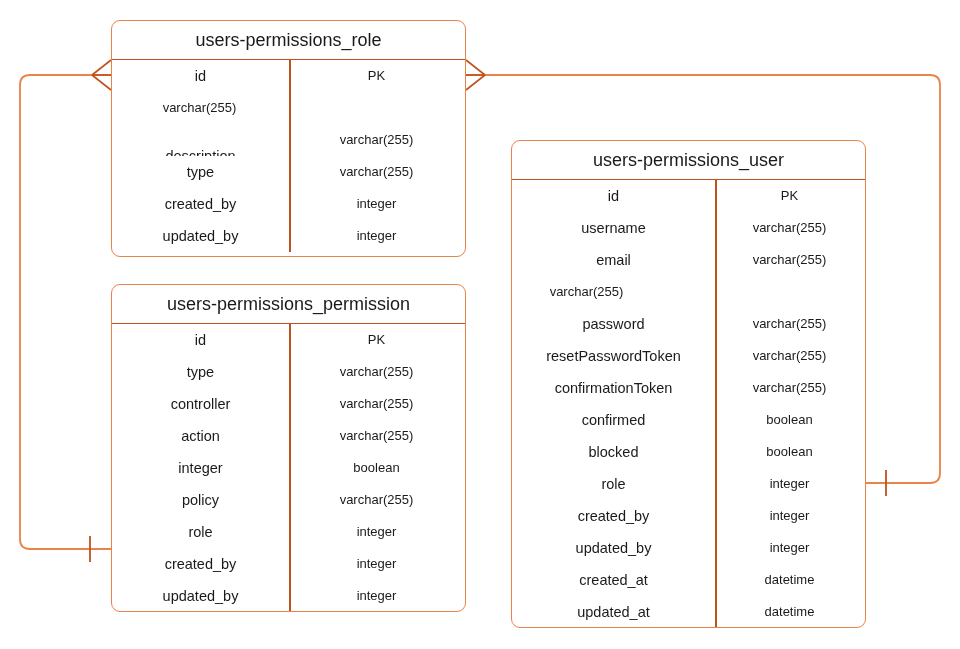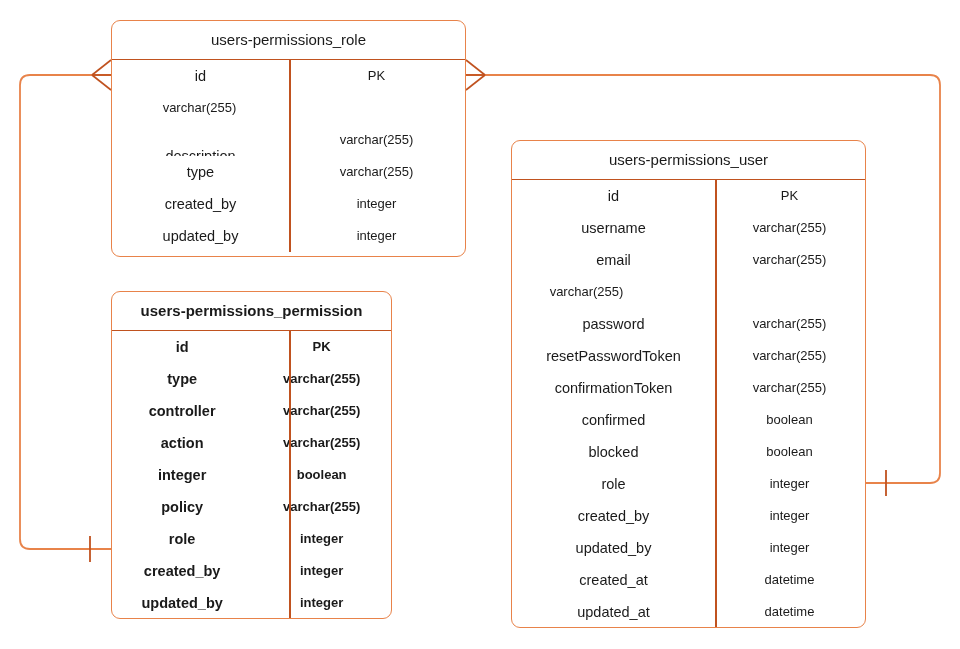--- a/index.html
+++ b/index.html
@@ -18,21 +18,21 @@
   .er-table {
     position: absolute;
     box-sizing: border-box;
     border: 1.6px solid #e8834a;
     border-radius: 9px;
     background: #ffffff;
     overflow: hidden;
   }
   .er-title {
     text-align: center;
-    font-size: 15px;
+    font-size: 18px;
     color: #1a1a1a;
     line-height: 38px;
     height: 38px;
     border-bottom: 1.6px solid #c0521f;
     white-space: nowrap;
   }
   .er-body {
     position: relative;
   }
   .er-col-divider {
@@ -125,21 +125,21 @@
         <div class="er-cell-name" style="width: 177px;">created_by</div>
         <div class="er-cell-type" style="width: 175px;">integer</div>
       </div>
       <div class="er-row">
         <div class="er-cell-name" style="width: 177px;">updated_by</div>
         <div class="er-cell-type" style="width: 175px;">integer</div>
       </div>
     </div>
   </div>
 
-  <div class="er-table" style="left: 111px; top: 291px; width: 281px; height: 328px; font-weight: bold;">
+  <div class="er-table" style="left: 111px; top: 284px; width: 355px; height: 328px;">
     <div class="er-title">users-permissions_permission</div>
     <div class="er-body">
       <div class="er-col-divider" style="left: 177px;"></div>
       <div class="er-row">
         <div class="er-cell-name" style="width: 177px;">id</div>
         <div class="er-cell-type" style="width: 175px;">PK</div>
       </div>
       <div class="er-row">
         <div class="er-cell-name" style="width: 177px;">type</div>
         <div class="er-cell-type" style="width: 175px;">varchar(255)</div>

